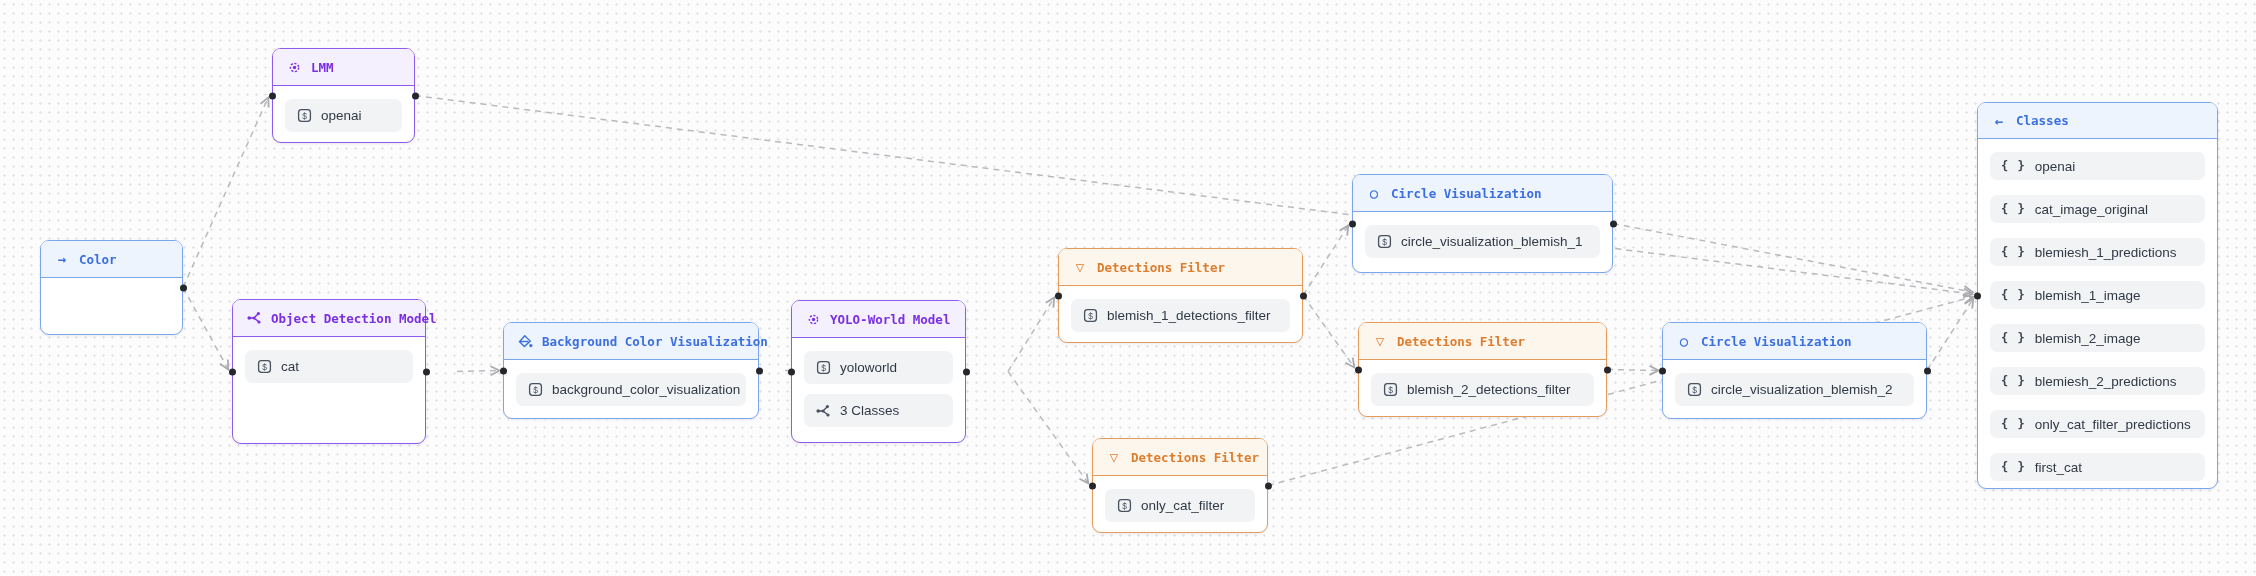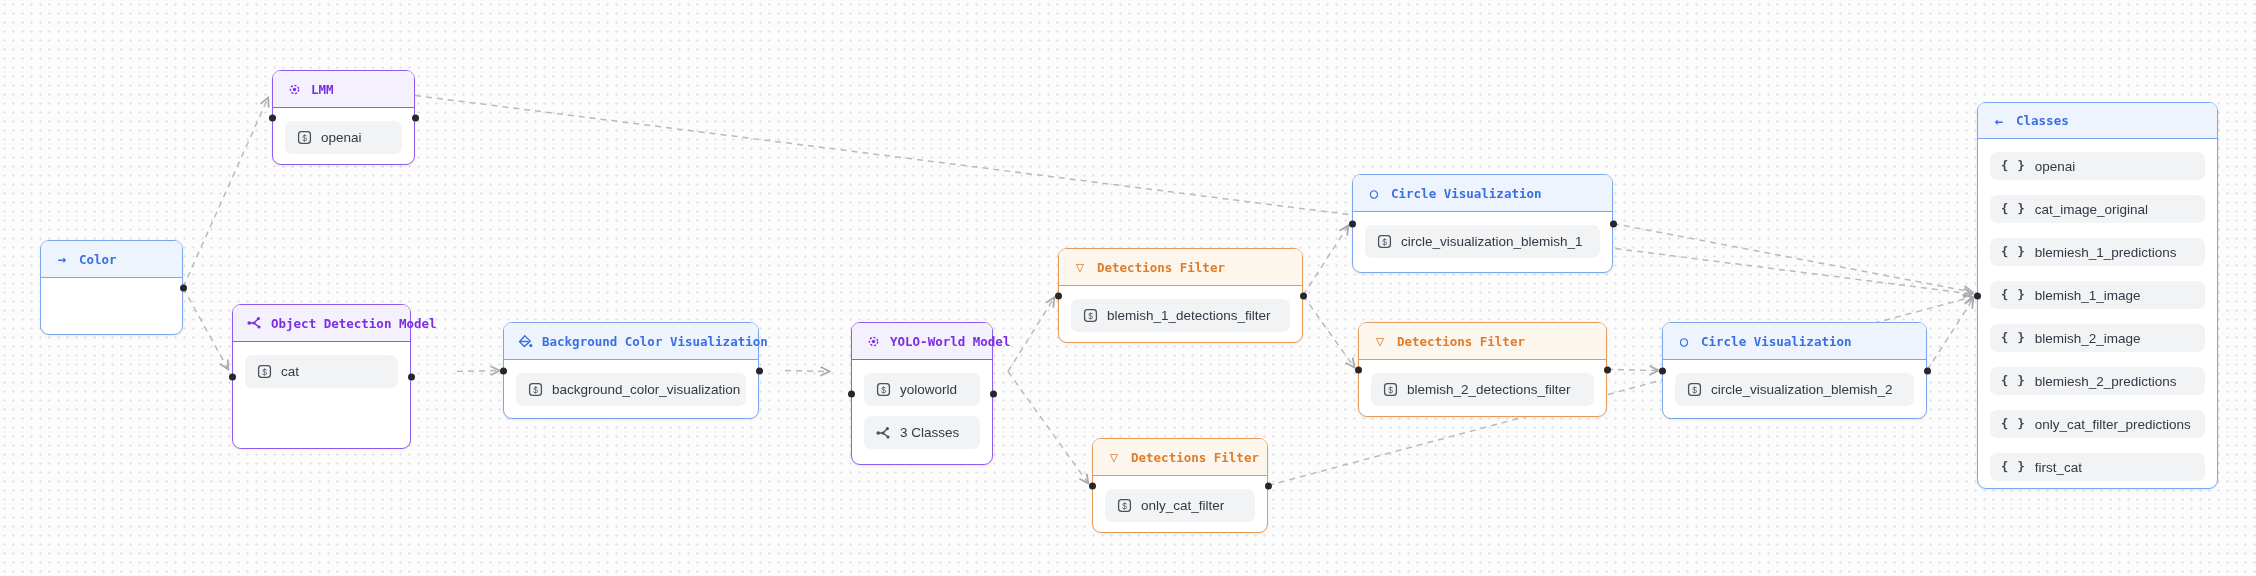--- a/index.html
+++ b/index.html
@@ -39,44 +39,44 @@
     background: #f2f3f5; border-radius: 7px;
     height: 33px; display: flex; align-items: center; gap: 9px;
     padding: 0 11px; font-size: 13.5px; color: #313945; white-space: nowrap;
   }
   .node-response .node-body { gap: 15px; padding: 13px 12px; }
   .node-response .row { height: 28px; }
 
   
   .blue   { border-color: #7aa6f0; }
   .blue   > .node-header { background: #edf4fd; border-color: #7aa6f0; color: #3b6fe0; }
-  .purple { border-color: #8e5bef; margin-top: 22px; }
+  .purple { border-color: #8e5bef; }
   .purple > .node-header { background: #f5f0fd; border-color: #8e5bef; color: #7a2fe3; }
   .orange { border-color: #e79b5b; }
   .orange > .node-header { background: #fdf6ec; border-color: #e79b5b; color: #dd7d2e; }
 
   .port {
     position: absolute; width: 7px; height: 7px; border-radius: 50%;
     background: #26272b; top: 50%; transform: translateY(-50%); z-index: 3;
   }
   .port.in  { left: -4.5px; }
   .port.out { right: -4.5px; }
 
   .hicon { display: inline-flex; width: 16px; height: 16px; align-items: center; justify-content: center; flex: none; }
   .glyph { font-size: 14px; font-weight: bold; line-height: 1; }
   .ricon { display: inline-flex; width: 16px; height: 16px; align-items: center; justify-content: center; flex: none; color: #49525f; }
   .braces { font-family: "DejaVu Sans Mono", monospace; font-size: 12px; font-weight: bold; color: #3c4450; letter-spacing: 1px; flex: none; }
   svg.icon { display: block; }
 
   
   #n-input    { left: 40px;   top: 240px; width: 143px; height: 95px; }
   #n-lmm      { left: 272px;  top: 48px;  width: 143px; height: 95px; }
-  #n-odm      { left: 232px;  top: 282px; width: 179px; height: 145px; border-radius: 9px; }
+  #n-odm      { left: 232px;  top: 299px; width: 194px; height: 145px; border-radius: 9px; }
   #n-bcv      { left: 503px;  top: 322px; width: 256px; height: 97px; }
-  #n-yolo     { left: 851px;  top: 300px; width: 142px; height: 143px; }
+  #n-yolo     { left: 791px;  top: 300px; width: 175px; height: 143px; }
   #n-df1      { left: 1058px; top: 248px; width: 245px; height: 95px; }
   #n-cv1      { left: 1352px; top: 174px; width: 261px; height: 99px; }
   #n-df2      { left: 1358px; top: 322px; width: 249px; height: 95px; }
   #n-cv2      { left: 1662px; top: 322px; width: 265px; height: 97px; }
   #n-df3      { left: 1092px; top: 438px; width: 176px; height: 95px; }
   #n-response { left: 1977px; top: 102px; width: 241px; height: 387px; }
   #n-response .node-header { height: 36px; }
 </style>
 </head>
 <body>

